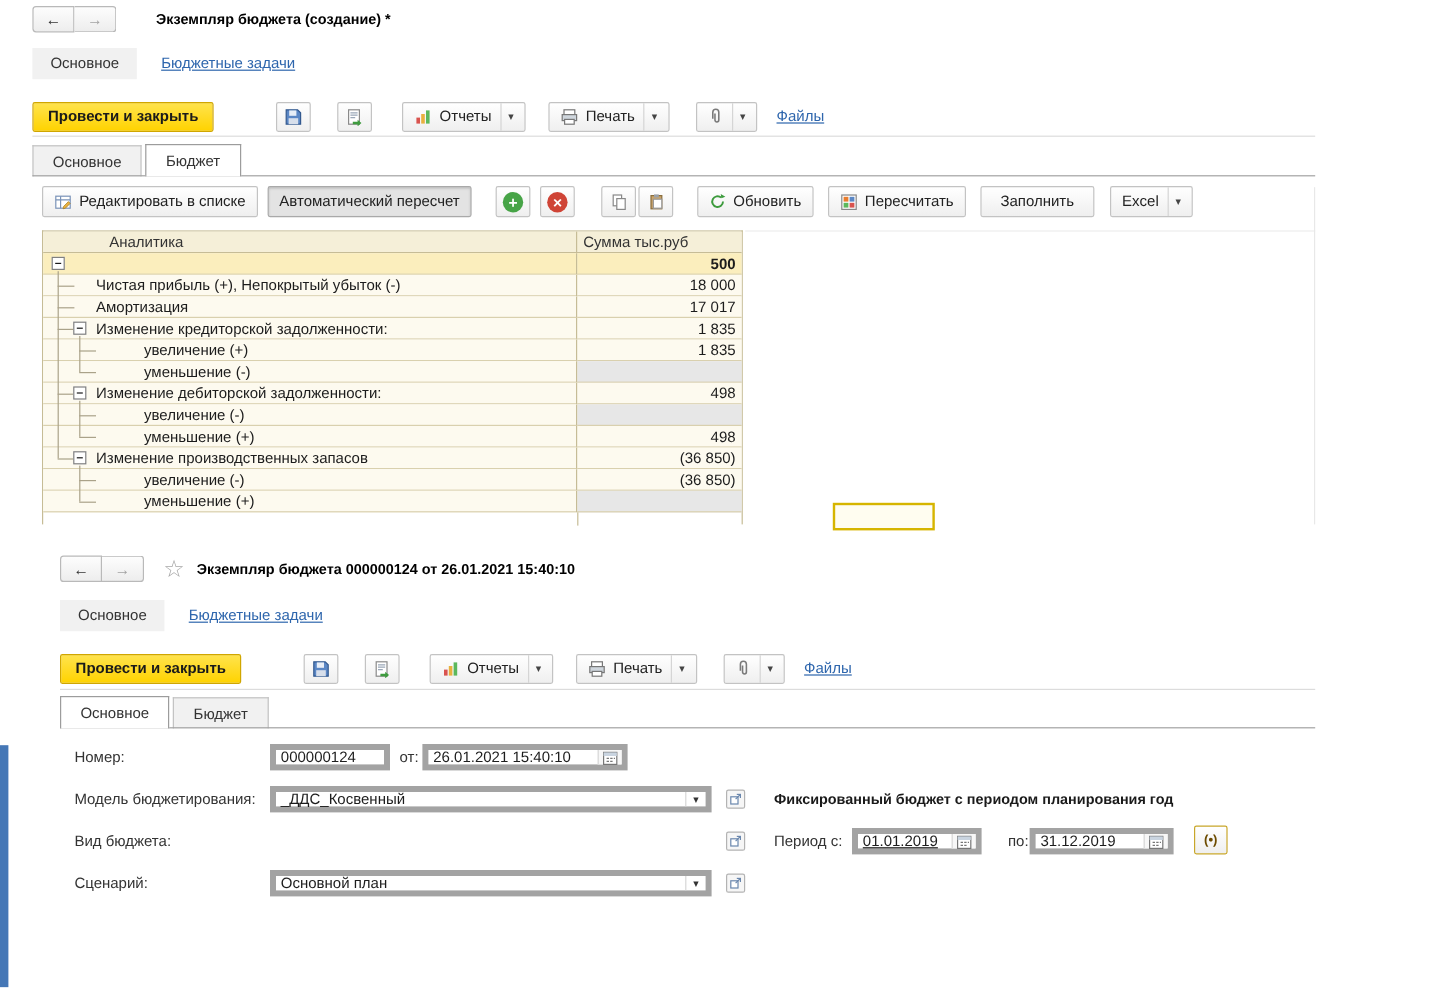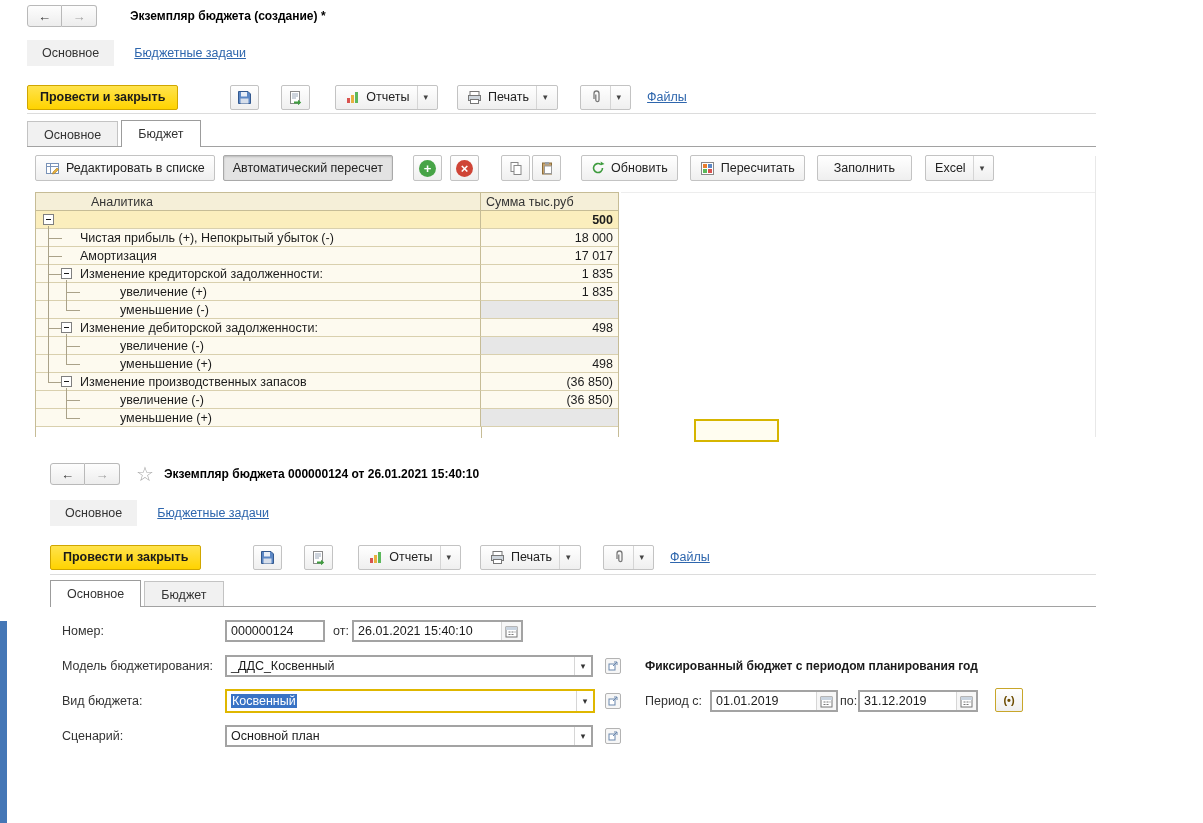--- a/index.html
+++ b/index.html
@@ -77,21 +77,21 @@
   .tbox i { width:5px; height:1px; background:#1a1a1a; display:block; }
   .tbox.l0 { left:7px; } .tbox.l1 { left:25px; }
   .treelines i { position:absolute; background:#aaa289; display:block; }
   .gdivext { position:absolute; left:445px; top:234px; width:1px; height:11px; background:#c6bc96; }
   .floatcell { position:absolute; left:694px; top:419px; width:85px; height:23px;
                background:#fffdf0; border:2px solid #d6b500; }
 
   
   .flabel { position:absolute; color:#333; white-space:nowrap; }
   .note { position:absolute; font-size:12px; font-weight:700; color:#1a1a1a; white-space:nowrap; }
-  .field { position:absolute; border:2px solid #a3a3a3; background:#fff; height:22px; display:flex; align-items:center; }
+  .field { position:absolute; border:5px solid #a3a3a3; background:#fff; height:22px; display:flex; align-items:center; }
   .field .fval { flex:1; padding:0 4px; white-space:nowrap; overflow:hidden; }
   .combo-dd { width:17px; align-self:stretch; border-left:1px solid #d6d6d6; display:flex;
               align-items:center; justify-content:center; font-size:9px; color:#333; }
   .combo-dd::after { content:"\25BE"; }
   .calbtn { width:20px; align-self:stretch; border-left:1px solid #d6d6d6; background:#f7f7f7;
             display:flex; align-items:center; justify-content:center; }
   .field.focused { border:2px solid #dfb700; height:24px; }
   .sel { background:#3973c5; color:#fff; padding:0 1px; }
   .openbtn { position:absolute; width:16px; height:16px; border:1px solid #b3b3b3; background:#f6f6f6;
              border-radius:2px; display:flex; align-items:center; justify-content:center; }
@@ -471,32 +471,28 @@
     </div>
     <span class="openbtn" style="left:605px; top:203px;">
         <svg width="10" height="10">
           <rect x="1" y="3" width="6" height="6" fill="#fff" stroke="#6a87ad"></rect>
           <path d="M5 5l4-4M6 1h3v3" stroke="#6a87ad" fill="none"></path>
         </svg>
       </span>
     <span class="note" style="left:645px; top:204px;">Фиксированный бюджет с периодом планирования год</span>
 
     <span class="flabel" style="left:62px; top:239px;">Вид бюджета:</span>
-    <div class="field focused" style="left:225px; top:234px; width:370px;">
-      <span class="fval"><span class="sel">Косвенный</span></span>
-      <span class="combo-dd"></span>
-    </div>
     <span class="openbtn" style="left:605px; top:238px;">
         <svg width="10" height="10">
           <rect x="1" y="3" width="6" height="6" fill="#fff" stroke="#6a87ad"></rect>
           <path d="M5 5l4-4M6 1h3v3" stroke="#6a87ad" fill="none"></path>
         </svg>
       </span>
     <span class="flabel" style="left:645px; top:239px;">Период с:</span>
-    <div class="field" style="left:710px; top:235px; width:128px;">
+    <div class="field" style="left:710px; top:235px; width:108px;text-decoration:underline;">
       <span class="fval">01.01.2019</span>
       <span class="calbtn">
           <svg width="13" height="13">
             <rect x="1" y="2" width="11" height="10" fill="#fff" stroke="#777"></rect>
             <rect x="1" y="2" width="11" height="3" fill="#c9d4e0"></rect>
             <path d="M3.5 7h2M6.5 7h2M9.5 7h1M3.5 9.5h2M6.5 9.5h2" stroke="#777"></path>
           </svg>
         </span>
     </div>
     <span class="flabel" style="left:840px; top:239px;">по:</span>

